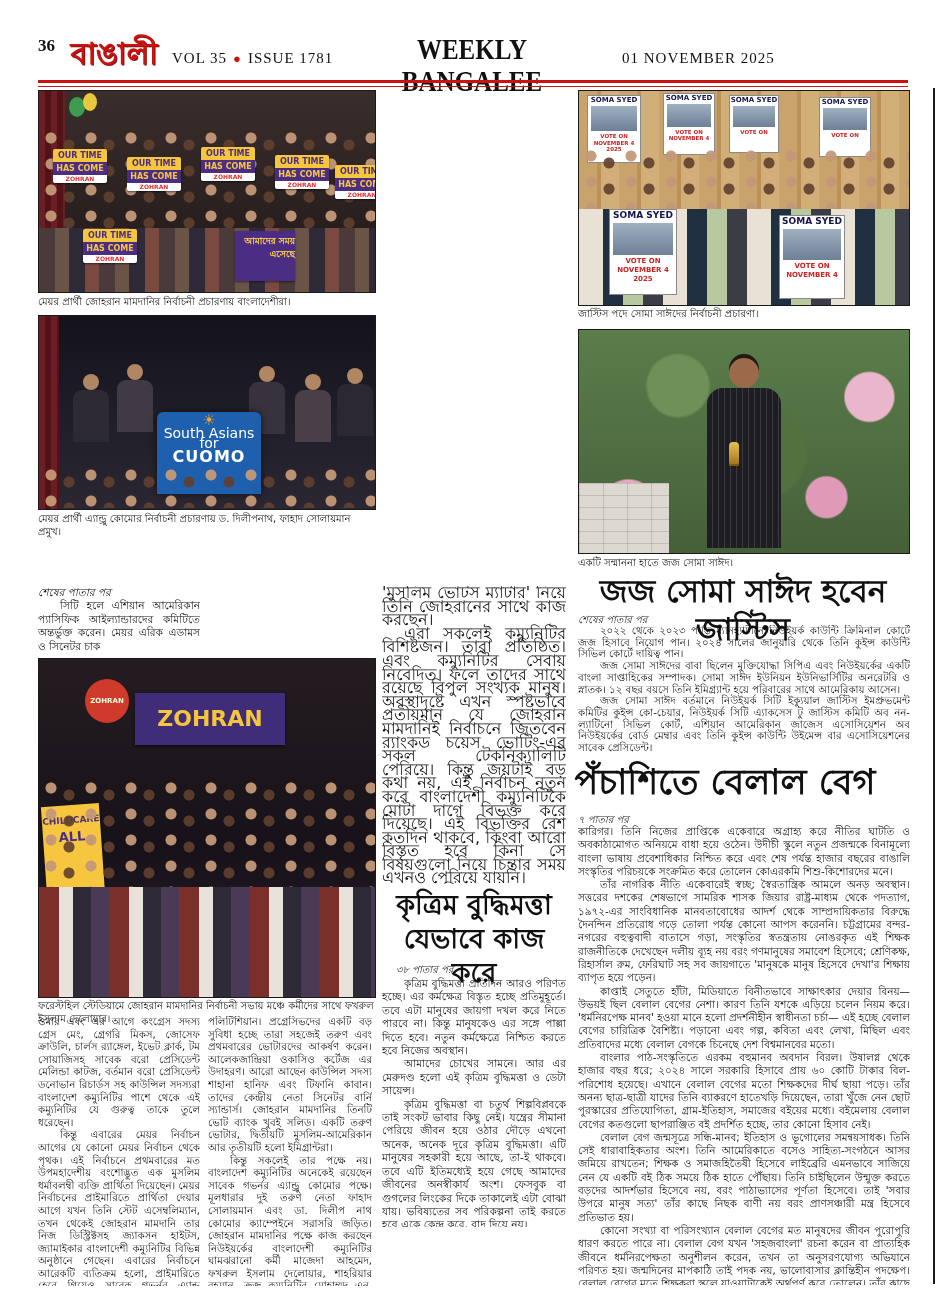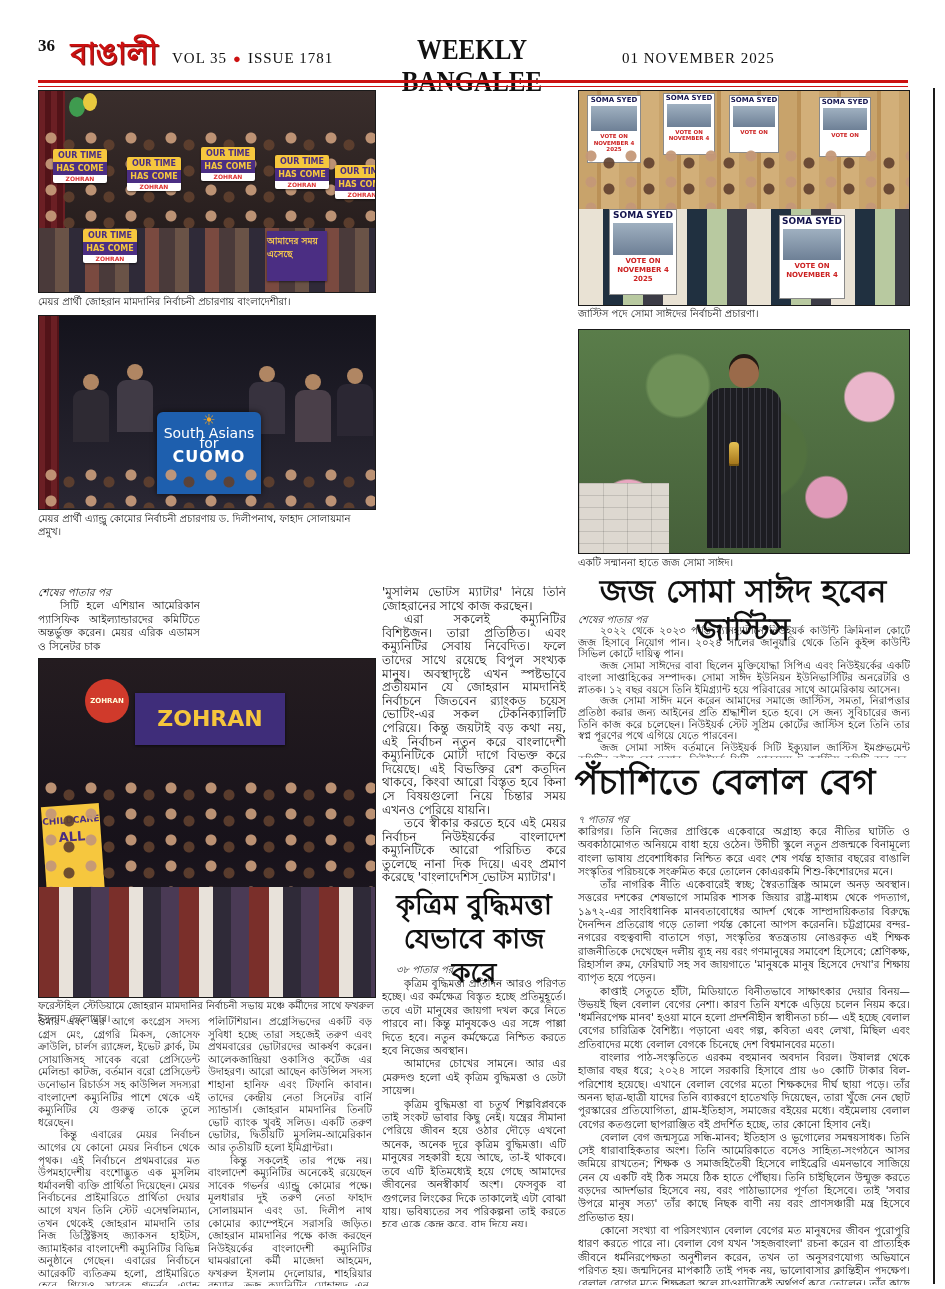--- a/index.html
+++ b/index.html
@@ -18,37 +18,37 @@
   #date-line{left:622px;top:50px;font-size:15px;letter-spacing:1px;}
   
   .photo{position:absolute;border:1px solid #1a1a1a;overflow:hidden;background:#241d1d;}
   .caption{position:absolute;font-size:10px;line-height:13px;color:#111;}
   .headline-red{position:absolute;color:#d11414;font-weight:bold;text-align:center;}
   .headline-blk{position:absolute;color:#101010;font-weight:bold;text-align:center;}
   .continued{position:absolute;font-size:10px;font-style:italic;color:#222;}
   .colbox{position:absolute;overflow:hidden;text-align:justify;}
   .bp{margin:0;text-indent:22px;}
   .bp.noind{text-indent:0;}
-  .b11{font-size:12px;line-height:13.6px;}
+  .b11{font-size:16px;line-height:13.6px;}
   .b10{font-size:10.2px;line-height:12.6px;}
   .b105{font-size:10.5px;line-height:13.4px;}
   
   .heads{position:absolute;left:0;right:0;
     background-image:radial-gradient(circle at 12px 9px, rgba(196,152,120,.95) 0 5px, rgba(0,0,0,0) 6px),
                      radial-gradient(circle at 30px 16px, rgba(96,64,46,.9) 0 5px, rgba(0,0,0,0) 6px);
     background-size:40px 26px,40px 26px;}
   .torsos{position:absolute;left:0;right:0;bottom:0;
     background:repeating-linear-gradient(90deg,#4a3a3a 0 16px,#6a5347 16px 30px,#2f2a38 30px 46px,#7a4a40 46px 60px);}
   .curtain{position:absolute;top:0;bottom:0;background:repeating-linear-gradient(90deg,#6b1f24 0 6px,#521318 6px 12px);}
   .balloon{position:absolute;border-radius:50%;}
   .sign{position:absolute;width:54px;box-shadow:0 1px 2px rgba(0,0,0,.55);text-align:center;font-weight:bold;border-radius:2px;overflow:hidden;}
   .sign .t{background:#f6c73e;color:#4b2e83;font-size:8px;line-height:13px;}
   .sign .b{background:#4b2e83;color:#f6c73e;font-size:8px;line-height:13px;}
   .sign .z{background:#fff;color:#d33;font-size:6px;line-height:8px;}
-  .sign-bn{position:absolute;width:60px;height:46px;background:#4b2e83;color:#ffd24a;font-size:9px;line-height:13px;font-weight:bold;text-align:left;padding-top:4px;box-shadow:0 1px 2px rgba(0,0,0,.5);margin-left:32px;}
+  .sign-bn{position:absolute;width:60px;height:46px;background:#4b2e83;color:#ffd24a;font-size:9px;line-height:13px;font-weight:bold;text-align:right;padding-top:4px;box-shadow:0 1px 2px rgba(0,0,0,.5);}
   .fig{position:absolute;text-align:center;}
   .fig .head{display:block;width:16px;height:16px;border-radius:50%;background:#b08663;margin:0 auto;}
   .fig .body{display:block;width:36px;height:52px;border-radius:9px 9px 0 0;}
   .podium{position:absolute;background:#1e5fae;border-radius:6px 6px 0 0;color:#fff;text-align:center;box-shadow:0 0 6px rgba(0,0,0,.6);}
   .podium .sun{color:#f5a623;font-size:15px;line-height:16px;}
   .podium .s1{font-size:14px;line-height:10px;}
   .podium .s2{font-size:16px;font-weight:bold;line-height:18px;letter-spacing:1px;}
   .banner-z{position:absolute;background:#3f2d7a;color:#f5c63c;font-weight:bold;text-align:center;box-shadow:0 1px 3px rgba(0,0,0,.6);}
   .logo-z{position:absolute;border-radius:50%;background:#d03a2b;color:#ffd;font-size:7px;font-weight:bold;text-align:center;}
   .sidesign{position:absolute;background:#f6c73e;color:#4b2e83;font-weight:bold;text-align:center;transform:rotate(-4deg);box-shadow:0 1px 2px rgba(0,0,0,.5);}
@@ -257,21 +257,20 @@
     </div>
     <div class="trophy" style="left:150px;top:112px;"></div>
   </div>
   <div class="caption" style="left:578px;top:556px;width:330px;">একটি সম্মাননা হাতে জজ সোমা সাঈদ।</div>
 
   <div class="headline-blk" style="left:574px;top:572px;width:338px;font-size:31px;line-height:38px;">জজ সোমা সাঈদ হবেন জাস্টিস</div>
   <div class="continued" style="left:578px;top:612px;">শেষের পাতার পর</div>
   <div class="colbox" style="left:578px;top:625px;width:332px;height:133px;font-size:10.2px;line-height:11.7px;">
     <p class="bp">২০২২ থেকে ২০২৩ পর্যন্ত ম্যানহ্যাটানে নিউইয়র্ক কাউন্টি ক্রিমিনাল কোর্টে জজ হিসাবে নিয়োগ পান। ২০২৪ সালের জানুয়ারি থেকে তিনি কুইন্স কাউন্টি সিভিল কোর্টে দায়িত্ব পান।</p>
     <p class="bp">জজ সোমা সাঈদের বাবা ছিলেন মুক্তিযোদ্ধা সিপিএ এবং নিউইয়র্কের একটি বাংলা সাপ্তাহিকের সম্পাদক। সোমা সাঈদ ইউনিয়ন ইউনিভার্সিটির অনরেটরি ও স্নাতক। ১২ বছর বয়সে তিনি ইমিগ্র্যান্ট হয়ে পরিবারের সাথে আমেরিকায় আসেন।</p>
-    <p class="bp">জজ সোমা সাঈদ মনে করেন আমাদের সমাজে জাস্টিস, সমতা, নিরাপত্তার প্রতিষ্ঠা করার জন্য আইনের প্রতি শ্রদ্ধাশীল হতে হবে। সে জন্য সুবিচারের জন্য তিনি কাজ করে চলেছেন। নিউইয়র্ক স্টেট সুপ্রিম কোর্টের জাস্টিস হলে তিনি তার স্বপ্ন পূরণের পথে এগিয়ে যেতে পারবেন।</p>
     <p class="bp">জজ সোমা সাঈদ বর্তমানে নিউইয়র্ক সিটি ইক্যুয়াল জাস্টিস ইমপ্রুভমেন্ট কমিটির কুইন্স কো-চেয়ার, নিউইয়র্ক সিটি এ্যাকসেস টু জাস্টিস কমিটি অব নন-ল্যাটিনো সিভিল কোর্ট, এশিয়ান আমেরিকান জাজেস এসোসিয়েশন অব নিউইয়র্কের বোর্ড মেম্বার এবং তিনি কুইন্স কাউন্টি উইমেন্স বার এসোসিয়েশনের সাবেক প্রেসিডেন্ট।</p>
   </div>
 
   <div class="headline-blk" style="left:556px;top:760px;width:338px;font-size:35px;line-height:44px;">পঁচাশিতে বেলাল বেগ</div>
   <div class="continued" style="left:578px;top:812px;">৭ পাতার পর</div>
   <div class="colbox" style="left:578px;top:825px;width:332px;height:460px;font-size:10.4px;line-height:13.3px;">
     <p class="bp noind">কারিগর। তিনি নিজের প্রাপ্তিকে একেবারে অগ্রাহ্য করে নীতির ঘাটতি ও অবকাঠামোগত অনিয়মে বাধা হয়ে ওঠেন। উদীচী স্কুলে নতুন প্রজন্মকে বিনামূল্যে বাংলা ভাষায় প্রবেশাধিকার নিশ্চিত করে এবং শেষ পর্যন্ত হাজার বছরের বাঙালি সংস্কৃতির পরিচয়কে সংক্রমিত করে তোলেন কোএরকমি শিশু-কিশোরদের মনে।</p>
     <p class="bp">তাঁর নাগরিক নীতি একেবারেই স্বচ্ছ; স্বৈরতান্ত্রিক আমলে অনড় অবস্থান। সত্তরের দশকের শেষভাগে সামরিক শাসক জিয়ার রাষ্ট্র-মাধ্যম থেকে পদত্যাগ, ১৯৭২-এর সাংবিধানিক মানবতাবোধের আদর্শ থেকে সাম্প্রদায়িকতার বিরুদ্ধে দৈনন্দিন প্রতিরোধ গড়ে তোলা পর্যন্ত কোনো আপস করেননি। চট্টগ্রামের বন্দর-নগরের বহুত্ববাদী বাতাসে গড়া, সংস্কৃতির স্বতন্ত্রতায় নোঙরকৃত এই শিক্ষক রাজনীতিকে দেখেছেন দলীয় ব্যূহ নয় বরং গণমানুষের সমাবেশ হিসেবে; শ্রেণিকক্ষ, রিহার্সাল রুম, ফেরিঘাট সহ সব জায়গাতে 'মানুষকে মানুষ হিসেবে দেখা'র শিক্ষায় ব্যাপৃত হয়ে পড়েন।</p>
     <p class="bp">কাপ্তাই সেতুতে হাঁটা, মিডিয়াতে বিনীতভাবে সাক্ষাৎকার দেয়ার বিনয়— উভয়ই ছিল বেলাল বেগের নেশা। কারণ তিনি যশকে এড়িয়ে চলেন নিয়ম করে। 'ধর্মনিরপেক্ষ মানব' হওয়া মানে হলো প্রদর্শনীহীন স্বাধীনতা চর্চা— এই হচ্ছে বেলাল বেগের চারিত্রিক বৈশিষ্ট্য। পড়ানো এবং গল্প, কবিতা এবং লেখা, মিছিল এবং প্রতিবাদের মধ্যে বেলাল বেগকে চিনেছে দেশ বিশ্বমানবের মতো।</p>
     <p class="bp">বাংলার পাঠ-সংস্কৃতিতে এরকম বহুমানব অবদান বিরল। উষালগ্ন থেকে হাজার বছর ধরে; ২০২৪ সালে সরকারি হিসাবে প্রায় ৬০ কোটি টাকার বিল-পরিশোধ হয়েছে। এখানে বেলাল বেগের মতো শিক্ষকদের দীর্ঘ ছায়া পড়ে। তাঁর অনন্য ছাত্র-ছাত্রী যাদের তিনি ব্যাকরণে হাতেখড়ি দিয়েছেন, তারা খুঁজে নেন ছোট পুরস্কারের প্রতিযোগিতা, গ্রাম-ইতিহাস, সমাজের বইয়ের মধ্যে। বইমেলায় বেলাল বেগের কতগুলো ছাপরাঞ্জিত বই প্রদর্শিত হচ্ছে, তার কোনো হিসাব নেই।</p>

